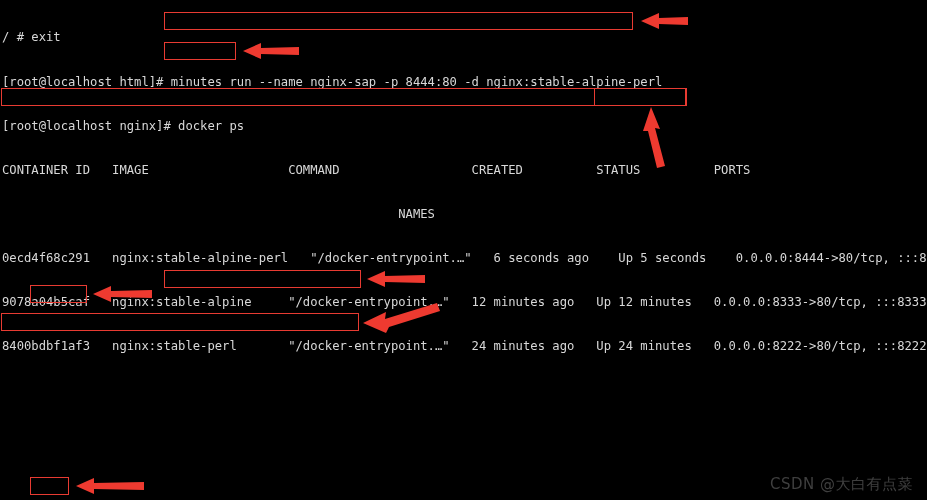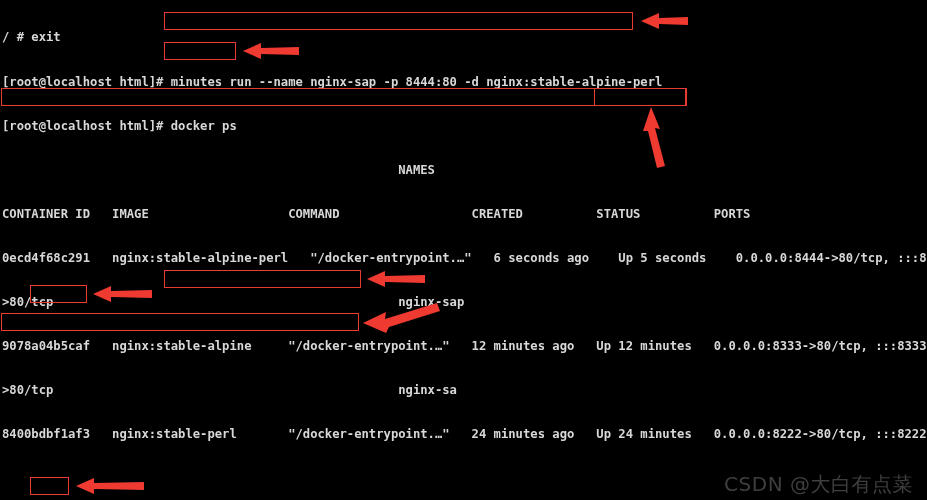--- a/index.html
+++ b/index.html
@@ -22,62 +22,59 @@
     position: absolute;
     left: 2px;
     top: 1px;
     width: 925px;
     white-space: pre;
   }
   .line {
     height: 14.7px;
     white-space: pre;
     letter-spacing: 0px;
-    font-weight: bold;
   }
   
   .box {
     position: absolute;
     border: 1.3px solid #e83b32;
     pointer-events: none;
   }
   
   #overlay {
     position: absolute;
     left: 0; top: 0;
     width: 927px; height: 500px;
     pointer-events: none;
   }
   #watermark {
     position: absolute;
     right: 14px;
     bottom: 8px;
     color: #4a4a4a;
     font-family: "DejaVu Sans", "Liberation Sans", sans-serif;
-    font-size: 20px;
+    font-size: 15px;
     letter-spacing: 0.5px;
     opacity: 0.85;
     white-space: nowrap;
   }
 </style>
 </head>
 <body>
 
 <div id="screen">
 
   <div id="term">
     <div class="line">/ # exit</div>
     <div class="line">[root@localhost html]# minutes run --name nginx-sap -p 8444:80 -d nginx:stable-alpine-perl</div>
-    <div class="line">[root@localhost html]# docker ps</div>
+    <div class="line">[root@localhost nginx]# docker ps</div>
+    <div class="line">CONTAINER ID   IMAGE                   COMMAND                  CREATED          STATUS          PORTS</div>
     <div class="line">                                                      NAMES</div>
-    <div class="line">CONTAINER ID   IMAGE                   COMMAND                  CREATED          STATUS          PORTS</div>
     <div class="line">0ecd4f68c291   nginx:stable-alpine-perl   "/docker-entrypoint.…"   6 seconds ago    Up 5 seconds    0.0.0.0:8444-&gt;80/tcp, :::8444-</div>
-    <div class="line">&gt;80/tcp                                               nginx-sap</div>
     <div class="line">9078a04b5caf   nginx:stable-alpine     "/docker-entrypoint.…"   12 minutes ago   Up 12 minutes   0.0.0.0:8333-&gt;80/tcp, :::8333-</div>
-    <div class="line">&gt;80/tcp                                               nginx-sa</div>
     <div class="line">8400bdbf1af3   nginx:stable-perl       "/docker-entrypoint.…"   24 minutes ago   Up 24 minutes   0.0.0.0:8222-&gt;80/tcp, :::8222-</div>
     
     
     
     
     
     
     
     
     

